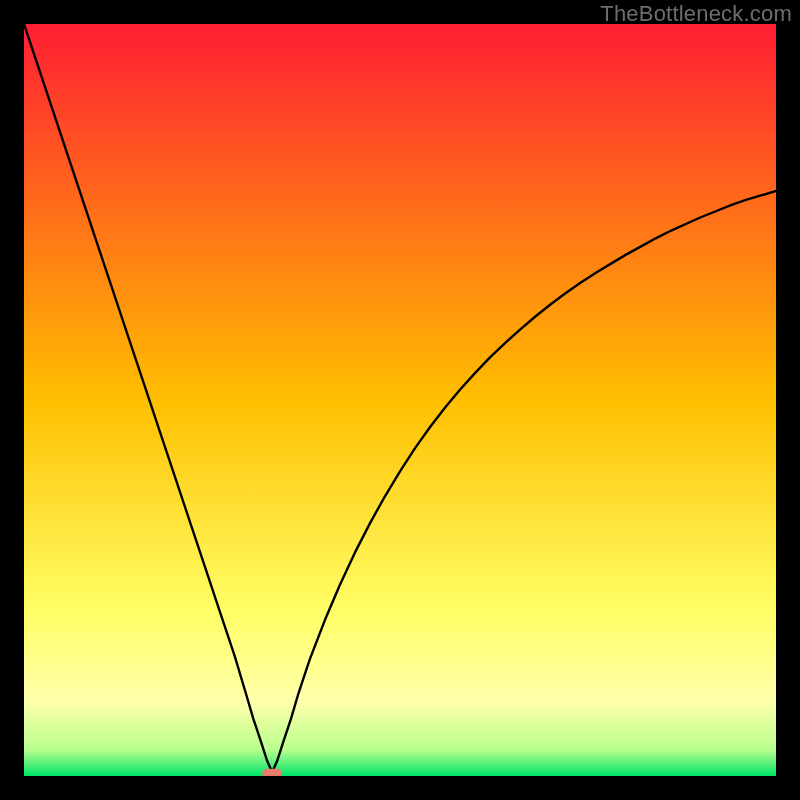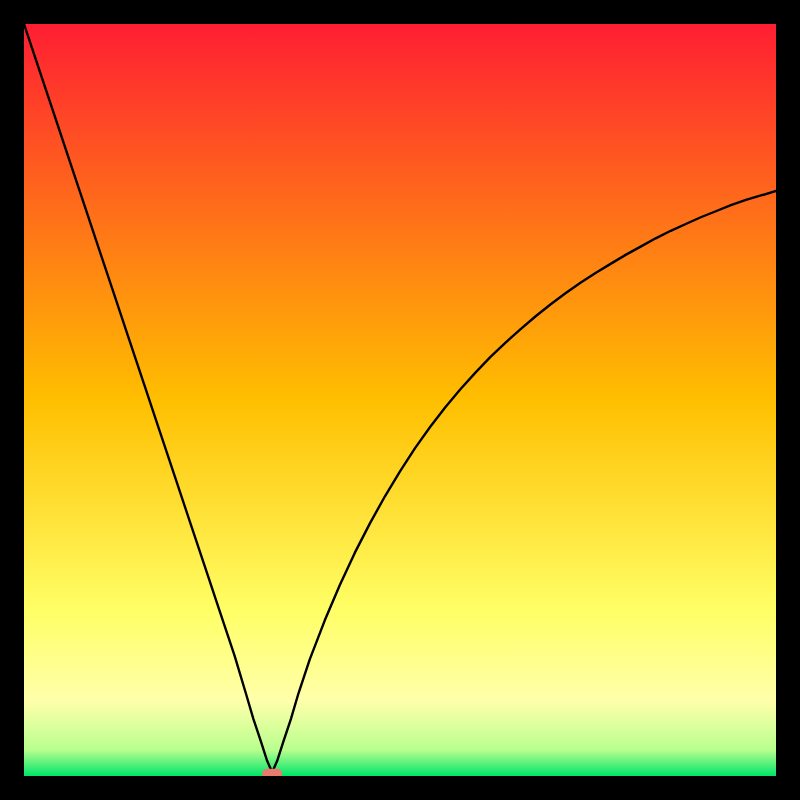--- a/index.html
+++ b/index.html
@@ -34,20 +34,21 @@
     font-size: 22px;
     letter-spacing: 0.2px;
     font-weight: 400;
     user-select: none;
   }
 </style>
 </head>
 <body>
 
 <div class="frame">
+  <div class="watermark">TheBottleneck.com</div>
   <svg class="plot" viewBox="0 0 752 752" preserveAspectRatio="none">
     <defs>
       <linearGradient id="bg-grad" x1="0" y1="0" x2="0" y2="1">
           <stop offset="0%" stop-color="#ff1e33"></stop>
           <stop offset="50%" stop-color="#ffbf00"></stop>
           <stop offset="78%" stop-color="#ffff66"></stop>
           <stop offset="90%" stop-color="#ffffaa"></stop>
           <stop offset="96.5%" stop-color="#b9ff8e"></stop>
           <stop offset="100%" stop-color="#00e46a"></stop>
         </linearGradient>

